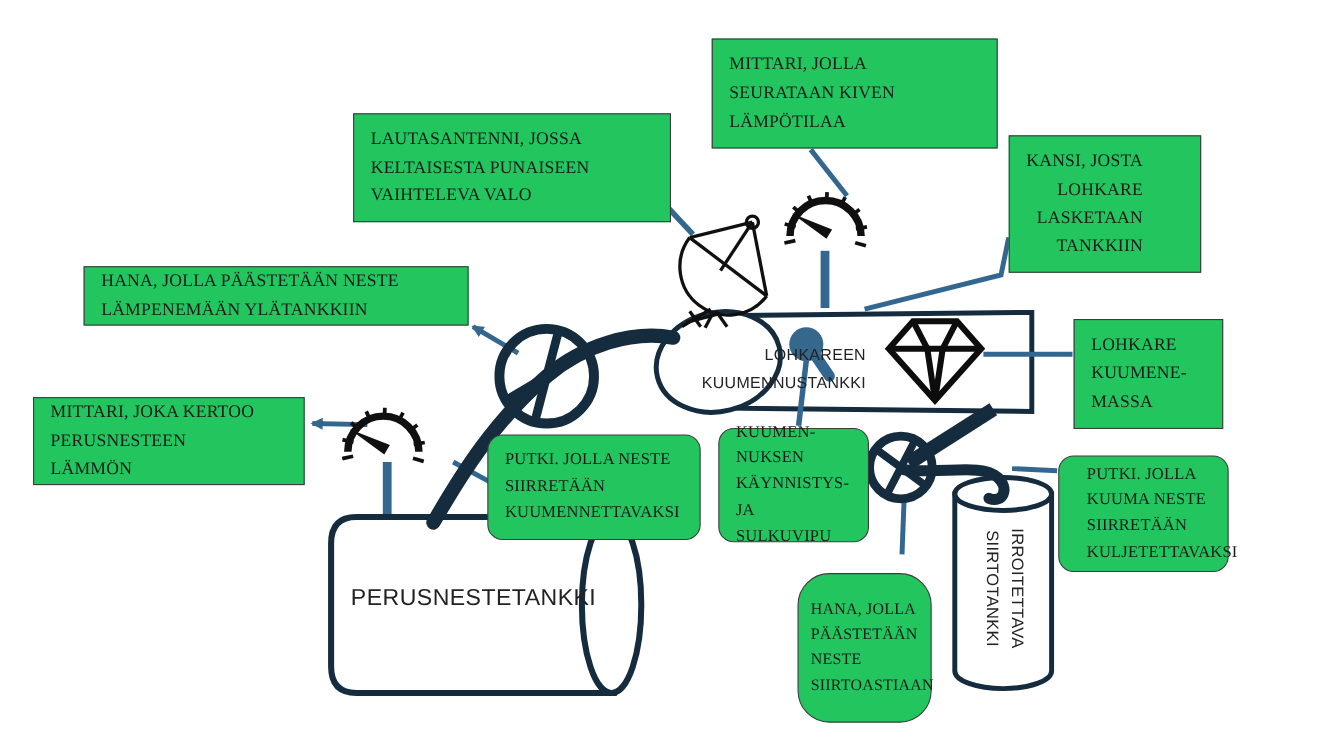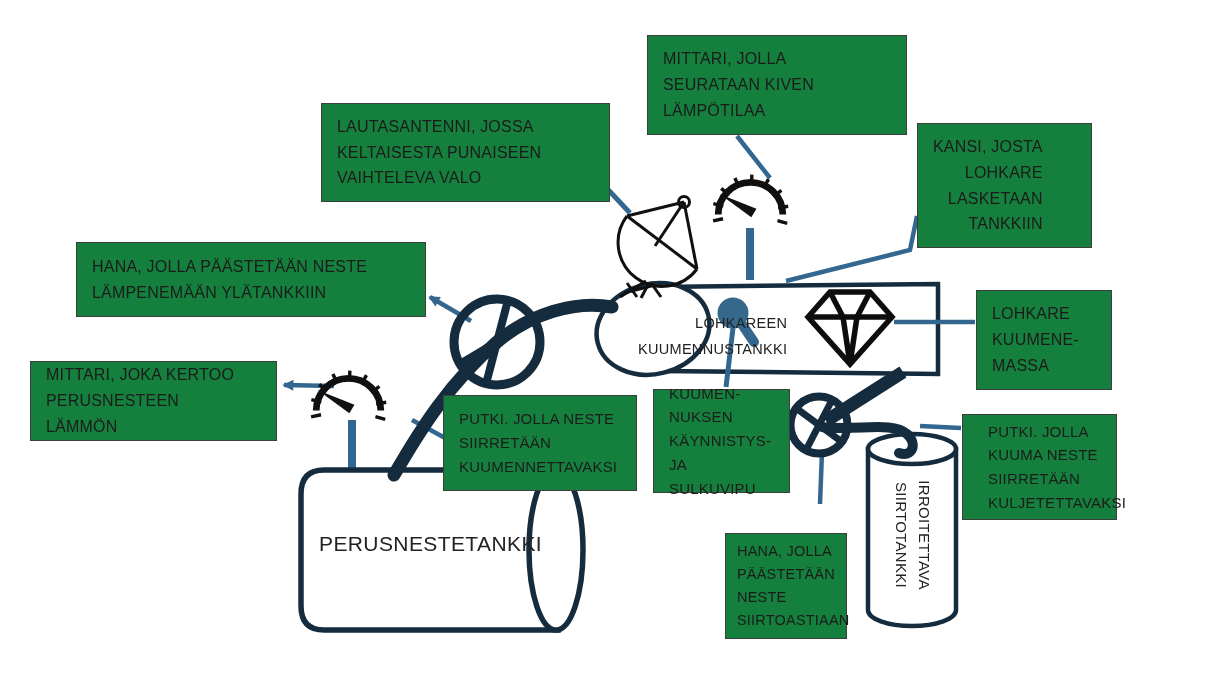--- a/index.html
+++ b/index.html
@@ -8,37 +8,37 @@
     --border:#3d3d3d;
     --ink:#1b1b1b;
   }
   html,body{margin:0;padding:0;background:#ffffff;}
   body{
     width:1208px;height:682px;position:relative;overflow:hidden;
     font-family:"Liberation Sans", sans-serif;color:var(--ink);
   }
   #stage-svg{position:absolute;left:0;top:0;z-index:1;}
   .callout{
-    position:absolute;background:#15803d;border:1.5px solid var(--border);
+    position:absolute;background:#22c55e;border:1.5px solid var(--border);
     box-sizing:border-box;display:flex;align-items:center;
     white-space:pre-line;line-height:1.62;letter-spacing:.2px;
-    font-size:16px;padding:8px 15px;z-index:2;
+    font-size:16px;padding:8px 15px;z-index:2;font-family:Liberation Serif, serif;
   }
-  .fs15{font-size:15px;line-height:1.58;}
+  .fs15{font-size:15px;line-height:1.58;border-radius:14px;}
   .fs14{font-size:14.5px;line-height:1.58;}
   #lbl-gauge-stone   {left:647px;top:35px; width:260px;height:100px;}
   #lbl-antenna       {left:321px;top:103px;width:289px;height:99px;}
   #lbl-lid           {left:917px;top:123px;width:175px;height:125px;text-align:right;}
-  #lbl-tap-upper     {left:76px; top:242px;width:350px;height:75px;}
+  #lbl-tap-upper     {left:76px; top:242px;width:350px;height:54px;}
   #lbl-gauge-base    {left:30px; top:361px;width:247px;height:80px;}
   #lbl-pipe-heating  {left:443px;top:395px;width:194px;height:96px;}
   #lbl-lever         {left:653px;top:389px;width:137px;height:104px;}
   #lbl-boulder       {left:976px;top:290px;width:136px;height:100px;}
   #lbl-pipe-transport{left:962px;top:414px;width:155px;height:106px;padding-left:25px;}
-  #lbl-tap-transfer  {left:725px;top:533px;width:122px;height:106px;padding:8px 11px;}
+  #lbl-tap-transfer  {left:725px;top:521px;width:122px;height:136px;padding:8px 11px;border-radius:29px;}
   .tank-text{
     position:absolute;z-index:2;white-space:pre-line;color:#222222;
     background:transparent;
     text-align:right;
   }
   #txt-heating-tank{left:638px;top:310px;font-size:14.5px;line-height:1.8;letter-spacing:.3px;}
   #txt-base-tank{left:303px;top:532px;width:255px;text-align:center;font-size:21px;letter-spacing:.4px;}
   #txt-transfer-tank{
     left:846px;top:512px;width:132px;height:46px;text-align:center;
     font-size:15px;line-height:1.5;letter-spacing:.3px;

